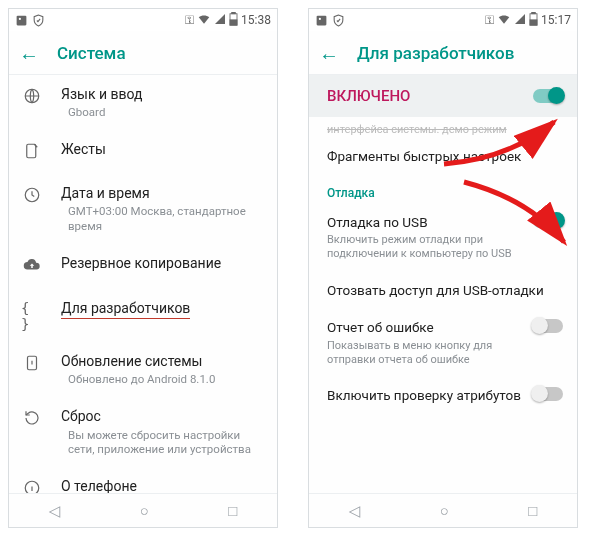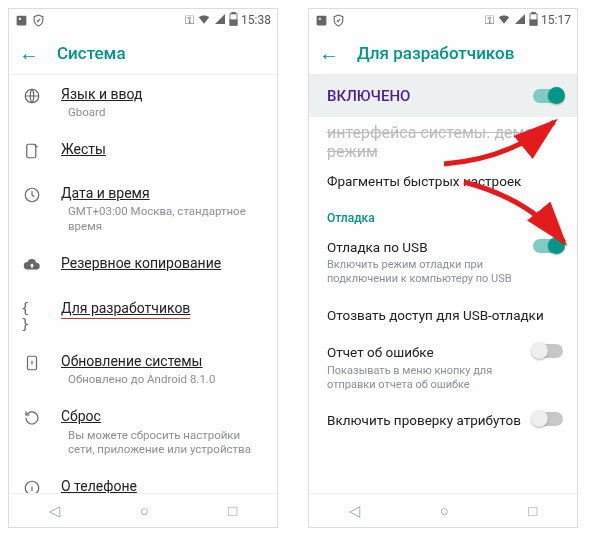--- a/index.html
+++ b/index.html
@@ -53,42 +53,42 @@
   .back-arrow { color:#009688; font-size:20px; font-weight:bold; }
   .list { flex:1; overflow:hidden; }
   .row {
     display:flex;
     padding: 10px 14px 10px 12px;
     gap: 18px;
     align-items: flex-start;
   }
   .row .icon-slot { width: 22px; display:flex; justify-content:center; padding-top:2px; color:#666; }
   .row .texts { flex:1; }
-  .row .title-text { font-size: 14px; color:#212121; line-height:1.3;text-decoration:underline; }
+  .row .title-text { font-size: 14px; color:#212121; line-height:1.3; }
   .row .title-text.underlined { border-bottom:1.5px solid #c0392b; display:inline-block; padding-bottom:1px; }
   .row .sub { font-size: 11.5px; color:#8a8f94; margin-top:2px; line-height:1.3;margin-left:7px; }
   .navbar {
     height: 34px;
     border-top:1px solid #eceff1;
     display:flex;
     justify-content:space-around;
     align-items:center;
     color:#9aa0a6;
   }
   .navbar .nbtn { font-size:15px; }
   
   .highlight-row {
     background:#eef1f2;
     display:flex;
     align-items:center;
     justify-content:space-between;
     padding: 12px 14px 12px 18px;
     font-size: 15px;
     font-weight:500;
-    color:#4c1d95;
+    color:#be185d;
     gap:32px;
   }
   .toggle {
     width: 30px; height:14px; border-radius:10px; position:relative;
   }
   .toggle.on { background:#80cbc4; }
   .toggle.off { background:#c7c7c7; }
   .toggle .knob {
     width:17px; height:17px; border-radius:50%; position:absolute; top:-2px;
     box-shadow:0 1px 2px rgba(0,0,0,.3);
@@ -101,21 +101,21 @@
     align-items:flex-start;
     gap:10px;
   }
   .r-row .rtexts { flex:1; }
   .r-row .rtitle { font-size:13.5px; color:#212121; line-height:1.3; }
   .r-row .rsub  { font-size:11px; color:#8a8f94; margin-top:2px; line-height:1.3; }
   .section-label {
     font-size:12px; color:#009688; font-weight:500;
     padding: 10px 18px 4px;
   }
-  .cut-sub { font-size:16px; color:#9aa0a6; padding: 6px 18px 2px; }
+  .cut-sub { font-size:11px; color:#9aa0a6; padding: 6px 18px 2px; }
   .arrow {
     position:absolute;
     pointer-events:none;
   }
 </style>
 </head>
 <body>
 
 <div class="phone">
   <div class="statusbar">

